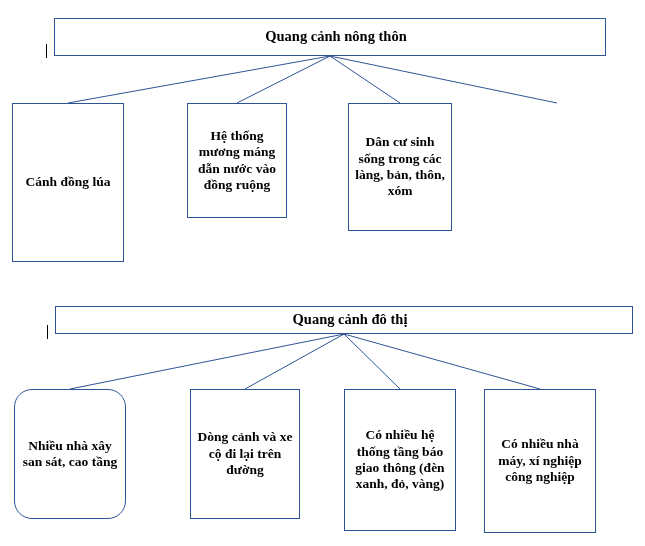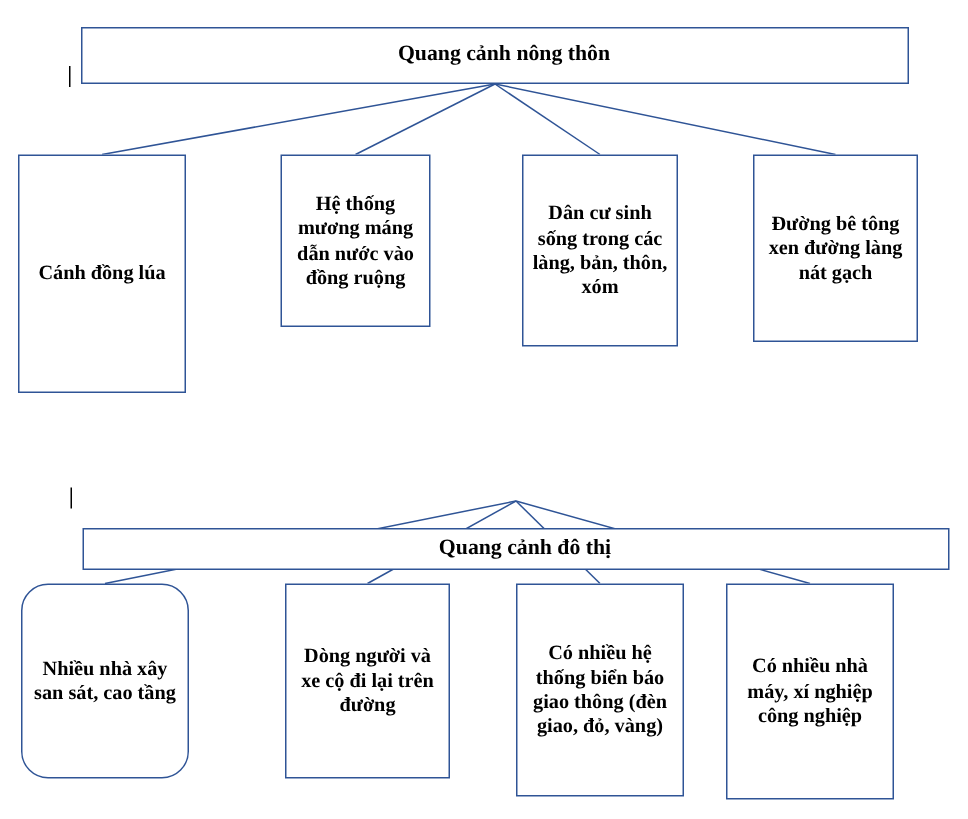--- a/index.html
+++ b/index.html
@@ -78,25 +78,24 @@
   <div class="tick" style="left:47px; top:325px; height:14px;"></div>
 
   <div class="node root-node" style="left:54px; top:18px; width:552px; height:38px;">Quang cảnh nông thôn</div>
 
   <div class="node leaf-node" style="left:12px; top:103px; width:112px; height:159px;">Cánh đồng lúa</div>
 
   <div class="node leaf-node" style="left:187px; top:103px; width:100px; height:115px;">Hệ thống mương máng dẫn nước vào đồng ruộng</div>
 
   <div class="node leaf-node" style="left:348px; top:103px; width:104px; height:128px;">Dân cư sinh sống trong các làng, bản, thôn, xóm</div>
 
-  <div class="node leaf-node" style="left:502px; top:103px; width:110px; height:125px;">Đường bê tông xen đường làng nát gạch</div>
 
-  <div class="node root-node" style="left:55px; top:306px; width:578px; height:28px;margin-top:46px;">Quang cảnh đô thị</div>
+  <div class="node root-node" style="left:55px; top:306px; width:578px; height:28px;">Quang cảnh đô thị</div>
 
   <div class="node leaf-node" style="left:14px; top:389px; width:112px; height:130px;border-radius:18px;">Nhiều nhà xây san sát, cao tầng</div>
 
-  <div class="node leaf-node" style="left:190px; top:389px; width:110px; height:130px;">Dòng người và xe cộ đi lại trên đường</div>
+  <div class="node leaf-node" style="left:190px; top:389px; width:110px; height:130px;">Dòng cảnh và xe cộ đi lại trên đường</div>
 
-  <div class="node leaf-node" style="left:344px; top:389px; width:112px; height:142px;">Có nhiều hệ thống biển báo giao thông (đèn giao, đỏ, vàng)</div>
+  <div class="node leaf-node" style="left:344px; top:389px; width:112px; height:142px;">Có nhiều hệ thống tầng báo giao thông (đèn xanh, đỏ, vàng)</div>
 
   <div class="node leaf-node" style="left:484px; top:389px; width:112px; height:144px;">Có nhiều nhà máy, xí nghiệp công nghiệp</div>
 
 </div>
 
 </body></html>

